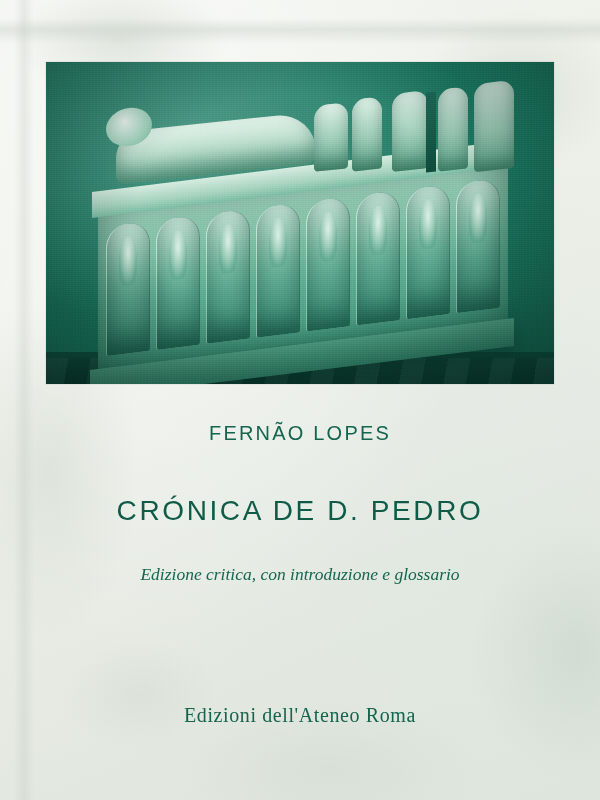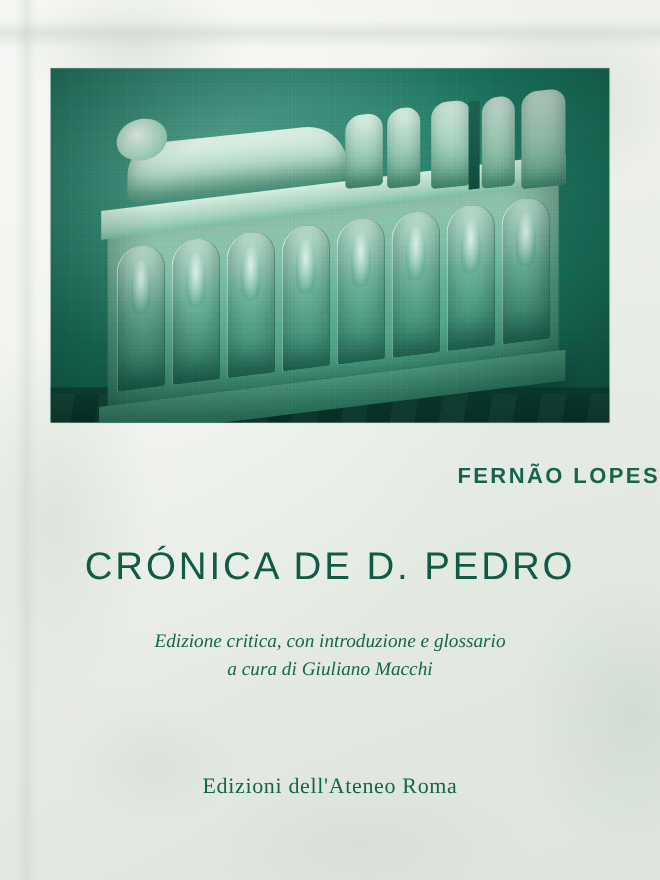--- a/index.html
+++ b/index.html
@@ -208,28 +208,27 @@
     left: 0;
     top: 400px;
     width: 600px;
     text-align: center;
     color: #14654f;
   }
   .author {
     font-family: "Liberation Sans", sans-serif;
     font-size: 20px;
     letter-spacing: 2.2px;
-    font-weight: 700;
+    font-weight: 400;
     color: #14644e;
     margin: 22px 0 0 0;
-    text-align: right;
   }
   .title {
     font-family: "Liberation Sans", sans-serif;
-    font-size: 35px;
+    font-size: 28px;
     letter-spacing: 2.6px;
     font-weight: 400;
     color: #0f5b47;
     margin: 50px 0 16px 0;
   }
   .subtitle {
     font-family: "Liberation Serif", serif;
     font-style: italic;
     font-size: 17.5px;
     line-height: 1.5;
@@ -292,18 +291,17 @@
 
     <div class="photo-grain"></div>
     <div class="photo-vignette"></div>
   </div>
 
   <div class="text-block">
     <div class="author">FERNÃO LOPES</div>
     <div class="title">CRÓNICA DE D. PEDRO</div>
     <div class="subtitle">
       <div>Edizione critica, con introduzione e glossario</div>
-      <div>a cura di Giuliano Macchi</div>
     </div>
     <div class="publisher">Edizioni dell'Ateneo   Roma</div>
   </div>
 
 </div>
 
 </body></html>

